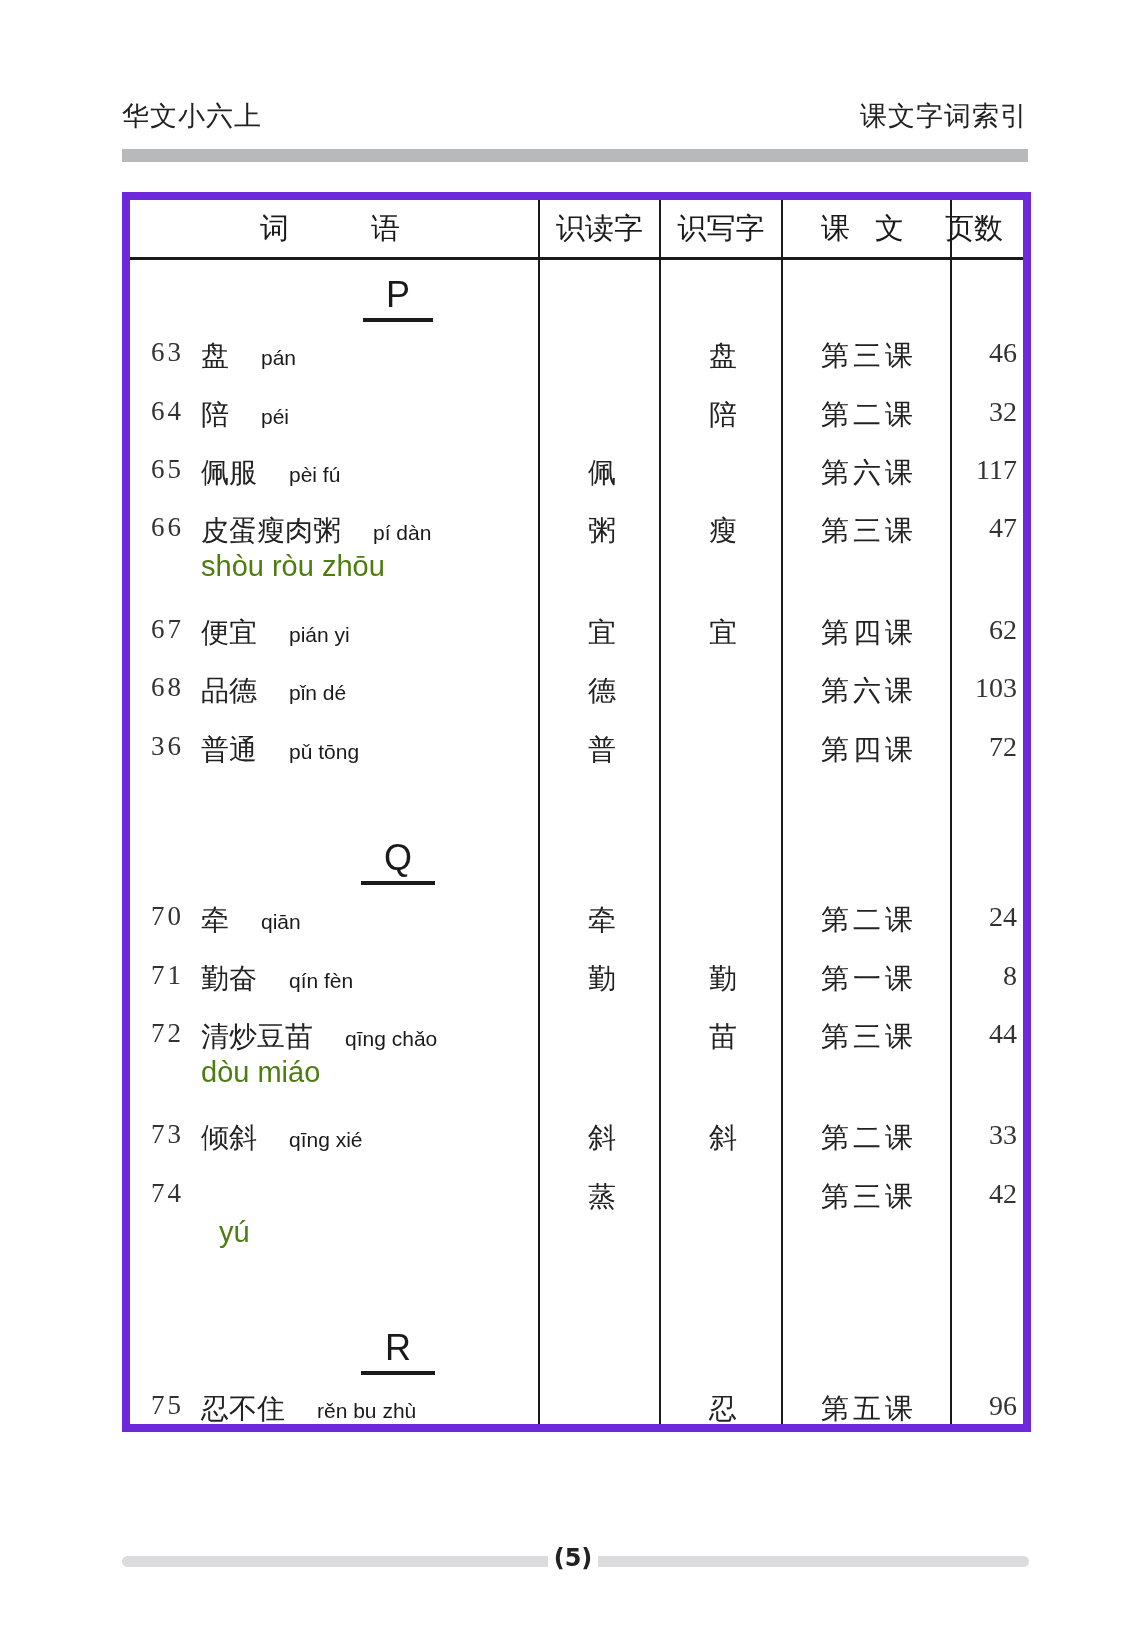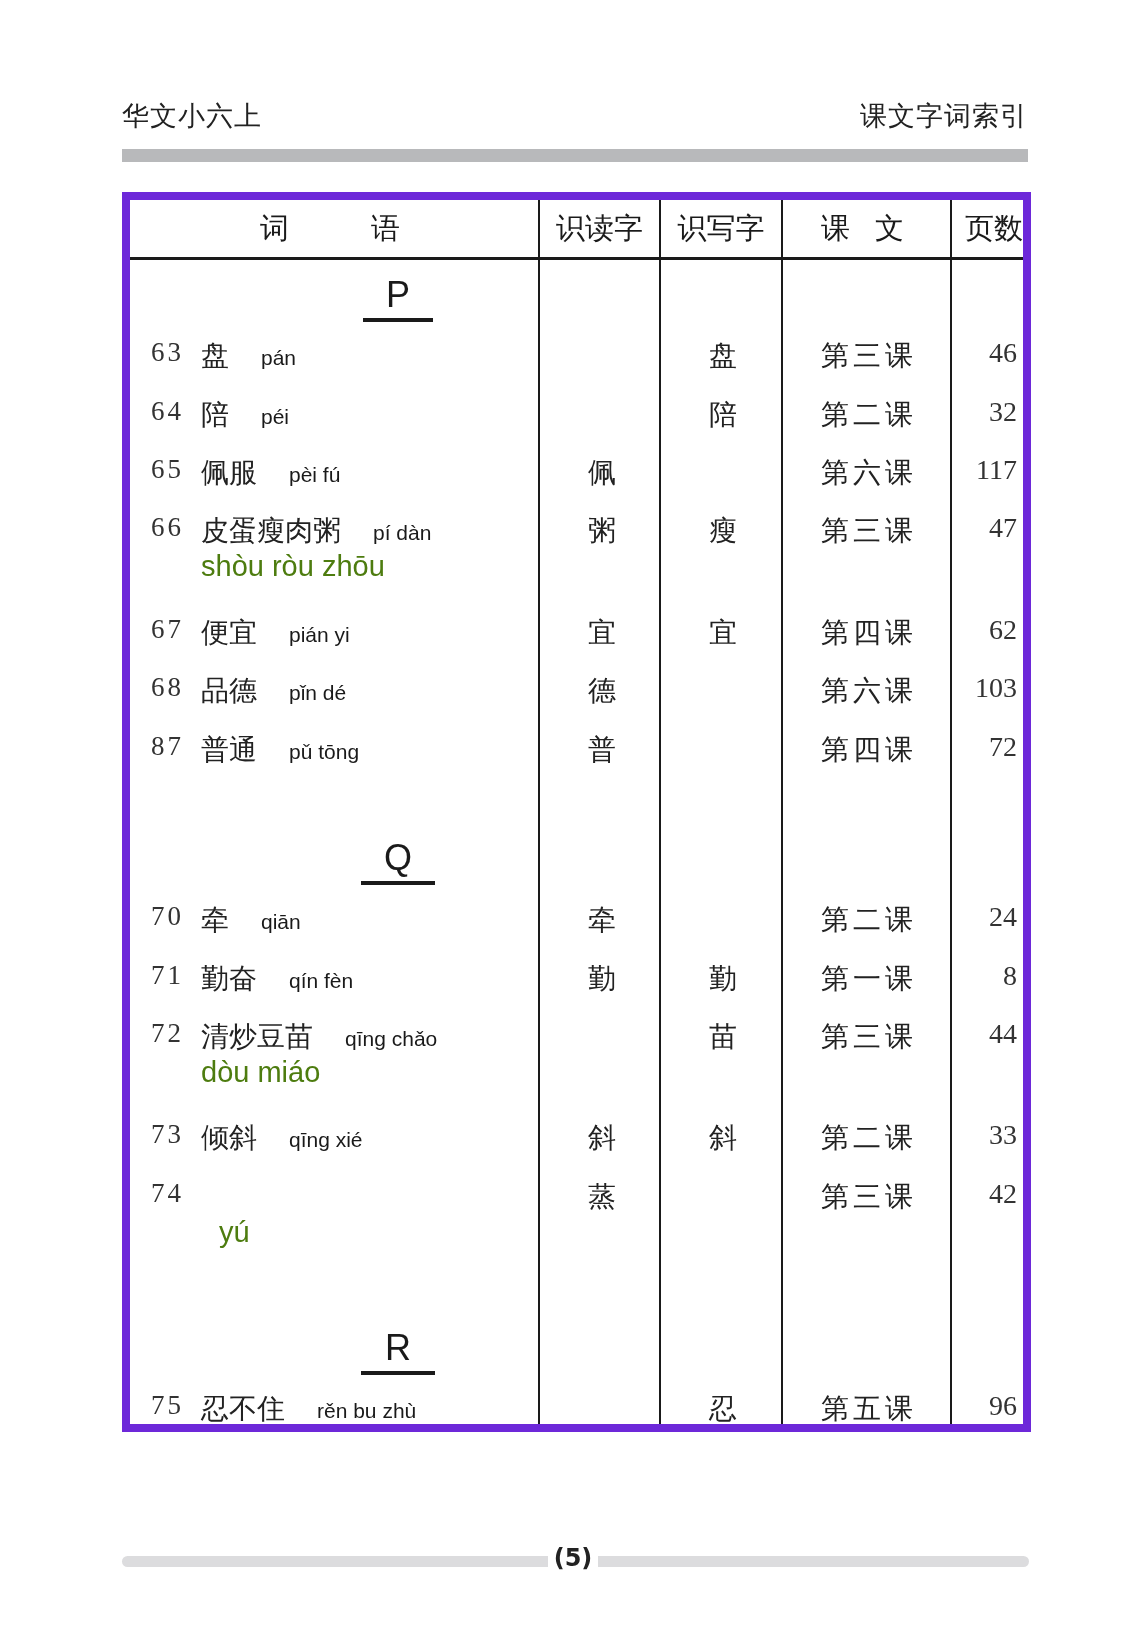--- a/index.html
+++ b/index.html
@@ -45,21 +45,21 @@
   <div class="vline" style="left:408px"></div>
   <div class="vline" style="left:529px"></div>
   <div class="vline" style="left:651px"></div>
   <div class="vline" style="left:820px"></div>
   <div class="hline"></div>
 
   <div class="th" style="left:0;width:408px;letter-spacing:8px">词　　语</div>
   <div class="th" style="left:410px;width:119px">识读字</div>
   <div class="th" style="left:531px;width:120px">识写字</div>
   <div class="th" style="left:653px;width:167px;letter-spacing:8px">课 文</div>
-  <div class="th" style="left:822px;width:84px">页数</div>
+  <div class="th" style="left:802px;width:84px">页数</div>
 
   <div class="section" style="top:74px">
     <span>P</span>
     <span class="ul"></span>
   </div>
 
   <div class="row" style="top:137px">
     <span class="num">63</span>
     <span class="word"><span>盘</span><span class="py">pán</span></span>
     <span class="cell c-read"></span>
@@ -108,21 +108,21 @@
   <div class="row" style="top:472px">
     <span class="num">68</span>
     <span class="word"><span>品德</span><span class="py">pǐn dé</span></span>
     <span class="cell c-read">德</span>
     <span class="cell c-write"></span>
     <span class="cell c-lesson">第六课</span>
     <span class="cell c-page"><span>103</span></span>
   </div>
 
   <div class="row" style="top:531px">
-    <span class="num">87</span>
+    <span class="num">36</span>
     <span class="word"><span>普通</span><span class="py">pǔ tōng</span></span>
     <span class="cell c-read">普</span>
     <span class="cell c-write"></span>
     <span class="cell c-lesson">第四课</span>
     <span class="cell c-page"><span>72</span></span>
   </div>
 
   <div class="section" style="top:637px">
     <span>Q</span>
     <span class="ul" style="width:74px"></span>

